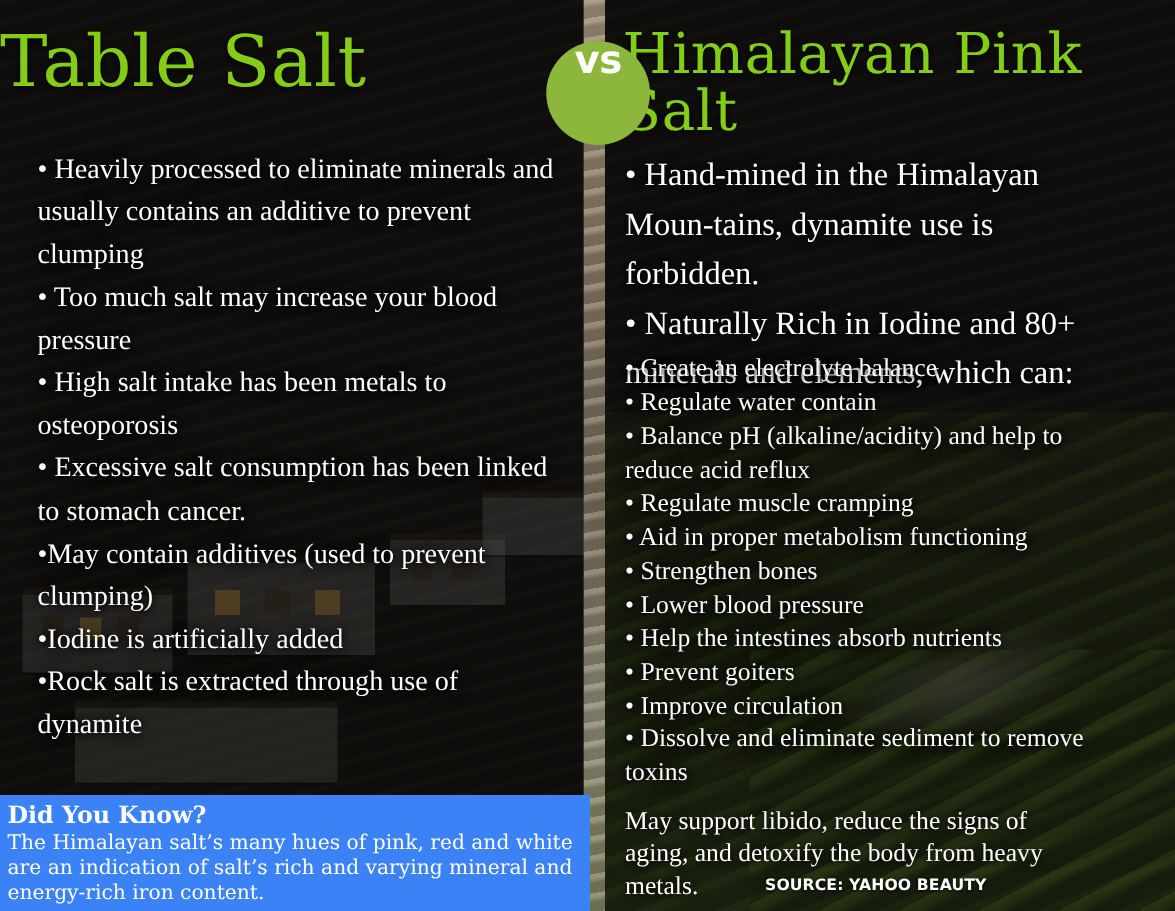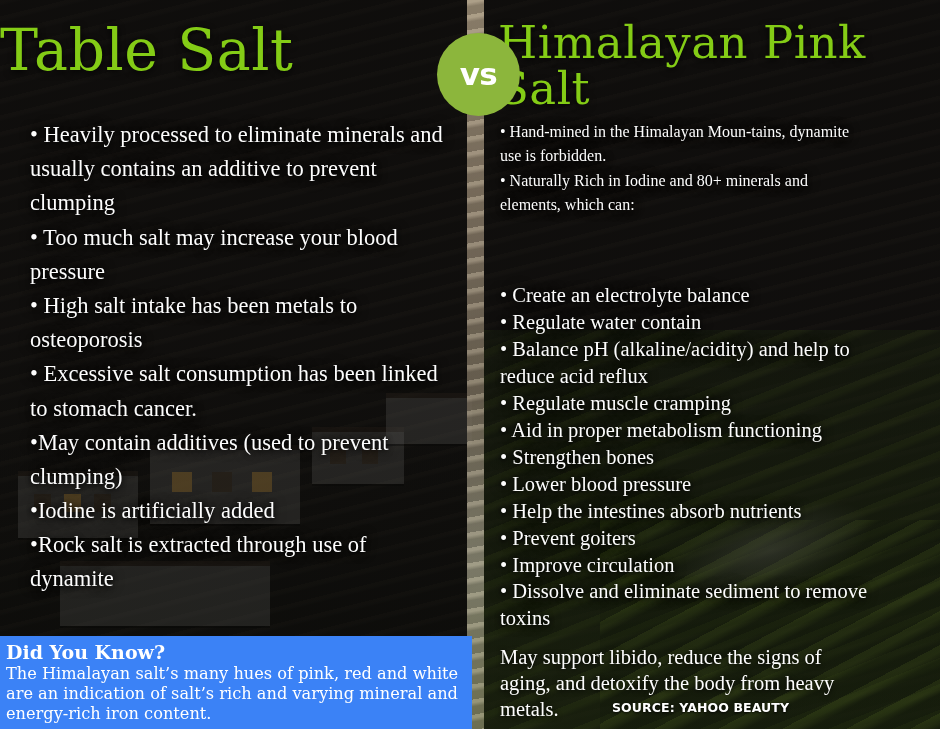--- a/index.html
+++ b/index.html
@@ -160,21 +160,21 @@
     font-size: 45px;
   }
 
   .vs-badge {
     position: absolute;
     left: 437px; top: 33px;
     width: 83px; height: 83px;
     border-radius: 50%;
     background: #8cb63c;
     display: flex;
-    align-items: center;
+    align-items: flex-start;
     justify-content: center;
     z-index: 6;
   }
   .vs-badge span {
     color: #ffffff;
     font-family: "DejaVu Sans", "Liberation Sans", sans-serif;
     font-weight: 700;
     font-size: 31px;
     letter-spacing: -0.5px;
     line-height: 1;
@@ -187,21 +187,21 @@
   }
   .bullets p { margin: 0; }
 
   .list-left {
     left: 30px; right: 24px; top: 118px;
     font-size: 22.5px;
     line-height: 1.52;
   }
   .list-right-a {
     left: 16px; right: 4px; top: 120px;
-    font-size: 16px;
+    font-size: 26px;
     line-height: 1.52;
   }
   .list-right-b {
     left: 16px; right: 4px; top: 282px;
     font-size: 20.5px;
     line-height: 1.315;
   }
   .closing {
     position: absolute;
     left: 16px; right: 10px; top: 645px;

